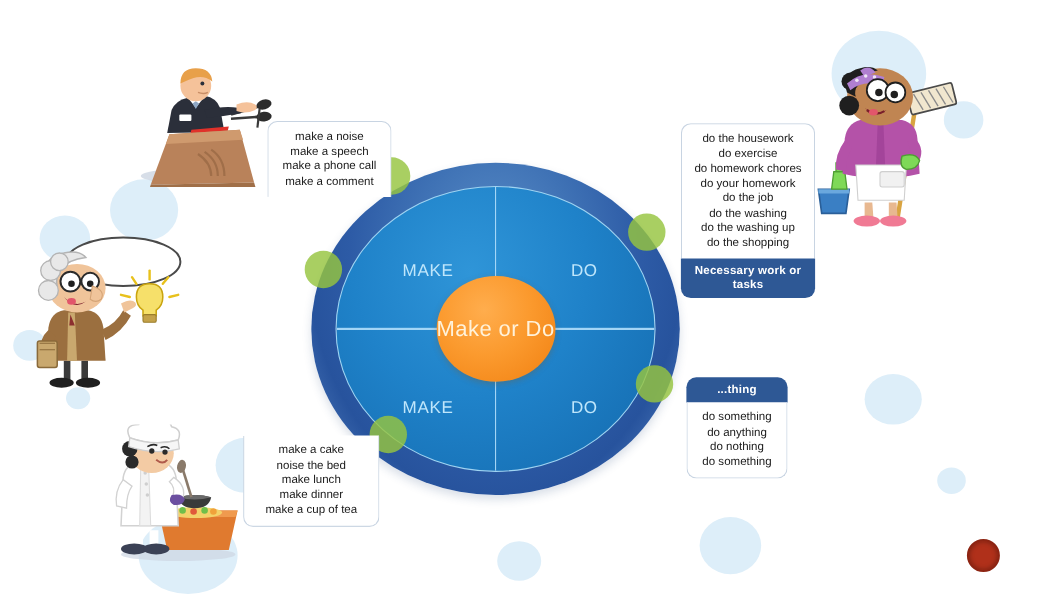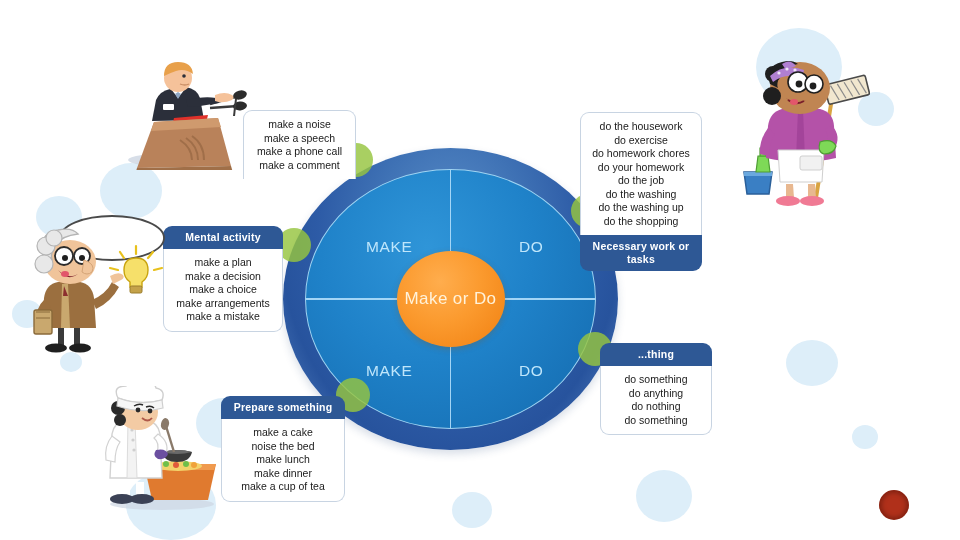--- a/index.html
+++ b/index.html
@@ -46,21 +46,21 @@
   .q-br { left: 213px; top: 192px; }
 
   .hub {
     position: absolute; left: 50%; top: 50%;
     width: 108px; height: 96px; margin-left: -54px; margin-top: -48px;
     border-radius: 50%;
     background: radial-gradient(ellipse at 40% 32%, #ffad4d 0%, #fb9a2e 45%, #f4891b 80%, #ea8115 100%);
     box-shadow: 0 2px 6px rgba(150,80,0,.28);
     display: flex; align-items: center; justify-content: center;
   }
-  .hub span { color: #fff2da; font-size: 17px; letter-spacing: .4px; }
+  .hub span { color: #fff2da; font-size: 20px; letter-spacing: .4px; }
 
   
   .dot {
     position: absolute; width: 34px; height: 34px; border-radius: 50%;
     background: rgba(150,196,63,.82);
   }
 
   
   .card { position: absolute; }
   .card-bar {
@@ -130,57 +130,46 @@
 
   <div class="card" style="left:243px;top:66px;width:113px;">
     <div class="card-body b-top">
       <div>make a noise</div>
       <div>make a speech</div>
       <div>make a phone call</div>
       <div>make a comment</div>
     </div>
   </div>
 
-  <div class="card" style="left:580px;top:68px;width:122px;">
+  <div class="card" style="left:619px;top:68px;width:122px;">
     <div class="card-body b-top">
       <div>do the housework</div>
       <div>do exercise</div>
       <div>do homework chores</div>
       <div>do your homework</div>
       <div>do the job</div>
       <div>do the washing</div>
       <div>do the washing up</div>
       <div>do the shopping</div>
     </div>
     <div class="card-bar r-bot">Necessary work or tasks</div>
   </div>
 
-  <div class="card" style="left:163px;top:226px;width:120px;">
-    <div class="card-bar r-top">Mental activity</div>
-    <div class="card-body b-bot">
-      <div>make a plan</div>
-      <div>make a decision</div>
-      <div>make a choice</div>
-      <div>make arrangements</div>
-      <div>make a mistake</div>
-    </div>
-  </div>
 
   <div class="card" style="left:221px;top:396px;width:124px;">
-    <div class="card-bar r-top">Prepare something</div>
     <div class="card-body b-bot">
       <div>make a cake</div>
       <div>noise the bed</div>
       <div>make lunch</div>
       <div>make dinner</div>
       <div>make a cup of tea</div>
     </div>
   </div>
 
-  <div class="card" style="left:600px;top:343px;width:112px;">
+  <div class="card" style="left:624px;top:343px;width:92px;">
     <div class="card-bar r-top">...thing</div>
     <div class="card-body b-bot">
       <div>do something</div>
       <div>do anything</div>
       <div>do nothing</div>
       <div>do something</div>
     </div>
   </div>
 
   <div class="art" style="left:118px;top:52px;width:132px;height:118px;">

